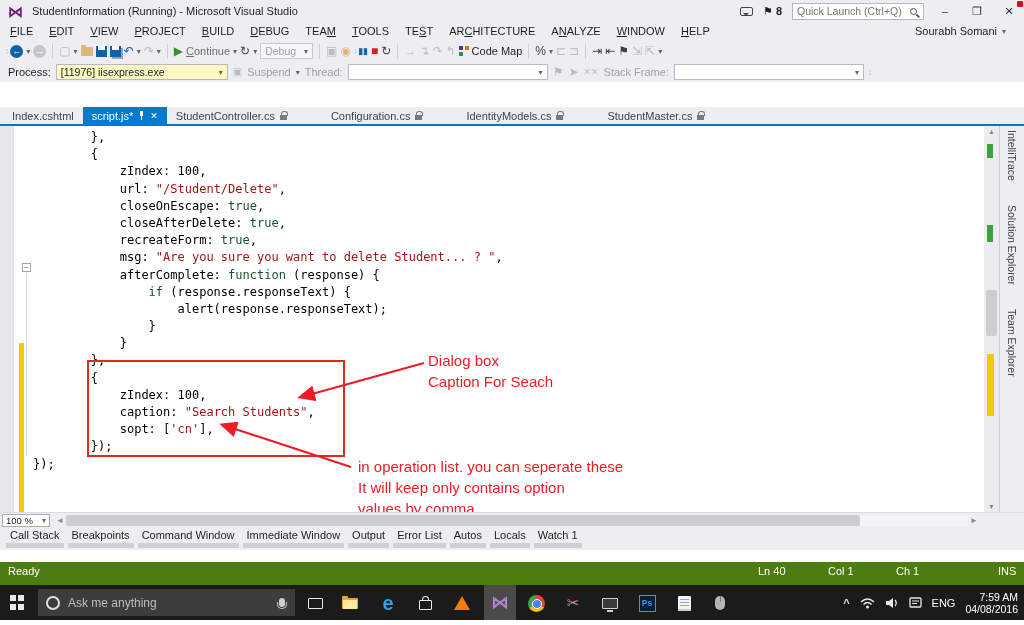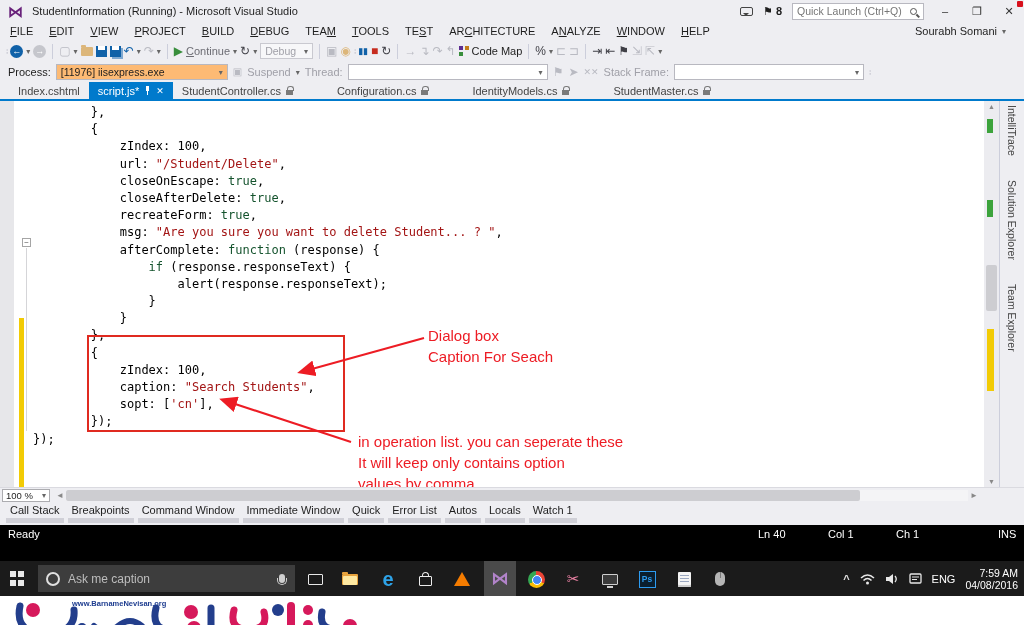--- a/index.html
+++ b/index.html
@@ -45,26 +45,26 @@
   .folder-ic::before { content:""; position:absolute; top:-2px; left:0; width:5px; height:2px; background:#DCB67A; border-radius:1px 1px 0 0; }
   .cont-label { color:#6D6D74; }
   .cont-label u { text-decoration:underline; }
   .combo { height:16px; background:#F7F7F9; border:1px solid #C9C9D0; color:#A0A0A8; font-size:10.5px; display:flex; align-items:center; padding:0 4px; gap:8px; }
   .codemap-label { color:#1E1E1E; }
   .cm-ic { width:10px; height:10px; display:inline-grid; grid-template-columns:4px 4px; grid-gap:2px; }
   .cm-ic b { width:4px; height:4px; background:#5C2D91; } .cm-ic b:nth-child(2){ background:#C27D1A; } .cm-ic b:nth-child(3){ background:#388E3C; }
 
   
   .processbar { height:20px; background:#EEEEF2; display:flex; align-items:center; gap:5px; padding-left:8px; font-size:11px; color:#1E1E1E; }
-  .pcombo { height:16px; background:#fdba74; border:1px solid #B8B8C0; display:flex; align-items:center; justify-content:space-between; font-size:10.5px; padding:0 4px; color:#1E1E1E; }
+  .pcombo { height:16px; background:#fef9c3; border:1px solid #B8B8C0; display:flex; align-items:center; justify-content:space-between; font-size:10.5px; padding:0 4px; color:#1E1E1E; }
   .pcombo.empty { background:#fff; color:#999; }
   .glabel { color:#A0A0A8; }
 
   
-  .tabbar { height:19px; background:#EEEEF2; border-bottom:2px solid #007ACC; display:flex; padding-left:9px; }
+  .tabbar { height:19px; background:#EEEEF2; border-bottom:2px solid #007ACC; display:flex; padding-left:3px;margin-top:25px; }
   .dtab { font-size:11px; color:#444; height:17px; display:flex; align-items:center; gap:5px; padding:0 9px; cursor:default; }
   .dtab.active { background:#007ACC; color:#fff; }
   .dtab.spaced { margin-left:26px; }
   .pin { width:7px; height:9px; position:relative; display:inline-block; }
   .pin::before { content:""; position:absolute; left:2px; top:0; width:3px; height:5px; background:#fff; }
   .pin::after { content:""; position:absolute; left:3px; top:5px; width:1px; height:4px; background:#fff; }
   .tclose { font-size:9px; color:#fff; }
   .lock { width:7px; height:5px; background:#7A7A7A; position:relative; display:inline-block; margin-top:3px; }
   .lock::before { content:""; position:absolute; left:1px; top:-4px; width:5px; height:4px; border:1.4px solid #7A7A7A; border-bottom:none; border-radius:3px 3px 0 0; }
 
@@ -97,21 +97,21 @@
   .htrack { position:absolute; left:66px; right:56px; top:2px; height:11px; background:#F4F4F6; }
   .hthumb { position:absolute; left:0; width:88%; height:11px; background:#CDCDD1; border-radius:2px; }
 
   
   .paneltabs { height:23px; background:#EEEEF2; display:flex; align-items:flex-start; padding:2px 0 0 6px; gap:4px; }
   .panel-tab { display:flex; flex-direction:column; cursor:default;justify-content:space-between; }
   .panel-tab span { font-size:11px; color:#1E1E1E; padding:0 4px; }
   .ptab-bar { height:5px; background:#D0D0D7; margin-top:2px; }
 
   
-  .statusbar { height:36px; background:#000000; position:relative; color:#fff; font-size:11px; }
+  .statusbar { height:23px; background:#4d7c0f; position:relative; color:#fff; font-size:11px;margin-top:12px; }
   .statusbar span { position:absolute; top:3px; }
   .st-ready { left:8px; } .st-ln { left:758px; } .st-col { left:828px; } .st-ch { left:896px;text-align:right; } .st-ins { left:998px; }
 
   
   .taskbar { height:35px; background:#1B1B1B; position:relative; display:flex; align-items:center; }
   .startbtn { position:absolute; left:10px; top:10px; width:15px; height:15px; display:grid; grid-template-columns:6px 6px; grid-gap:2px; cursor:pointer; }
   .startbtn b { background:#E8E8E8; width:6px; height:6px; }
   .cortana { position:absolute; left:38px; top:4px; width:257px; height:27px; background:#3D3D3D; display:flex; align-items:center; padding:0 8px; gap:8px; }
   .cort-circle { width:14px; height:14px; border:2px solid #E0E0E0; border-radius:50%; }
   .cort-text { font-size:12px; color:#BDBDBD; flex:1; }
@@ -390,21 +390,21 @@
       </div>
       <div class="panel-tab">
         <span>Command Window</span>
         <div class="ptab-bar"></div>
       </div>
       <div class="panel-tab">
         <span>Immediate Window</span>
         <div class="ptab-bar"></div>
       </div>
       <div class="panel-tab">
-        <span>Quick</span>
+        <span>Output</span>
         <div class="ptab-bar"></div>
       </div>
       <div class="panel-tab">
         <span>Error List</span>
         <div class="ptab-bar"></div>
       </div>
       <div class="panel-tab">
         <span>Autos</span>
         <div class="ptab-bar"></div>
       </div>
@@ -428,21 +428,21 @@
 
   <div class="taskbar">
     <span class="startbtn">
         <b></b>
         <b></b>
         <b></b>
         <b></b>
       </span>
     <div class="cortana">
       <span class="cort-circle"></span>
-      <span class="cort-text">Ask me caption</span>
+      <span class="cort-text">Ask me anything</span>
       <span class="mic"></span>
     </div>
     <span class="tbicon" style="left:303px;">
         <span class="taskview"></span>
       </span>
     <span class="tbicon" style="left:338px;">
         <span class="fold-back"></span>
       </span>
     <span class="tbicon" style="left:376px;">
         <span class="edge-e">e</span>

